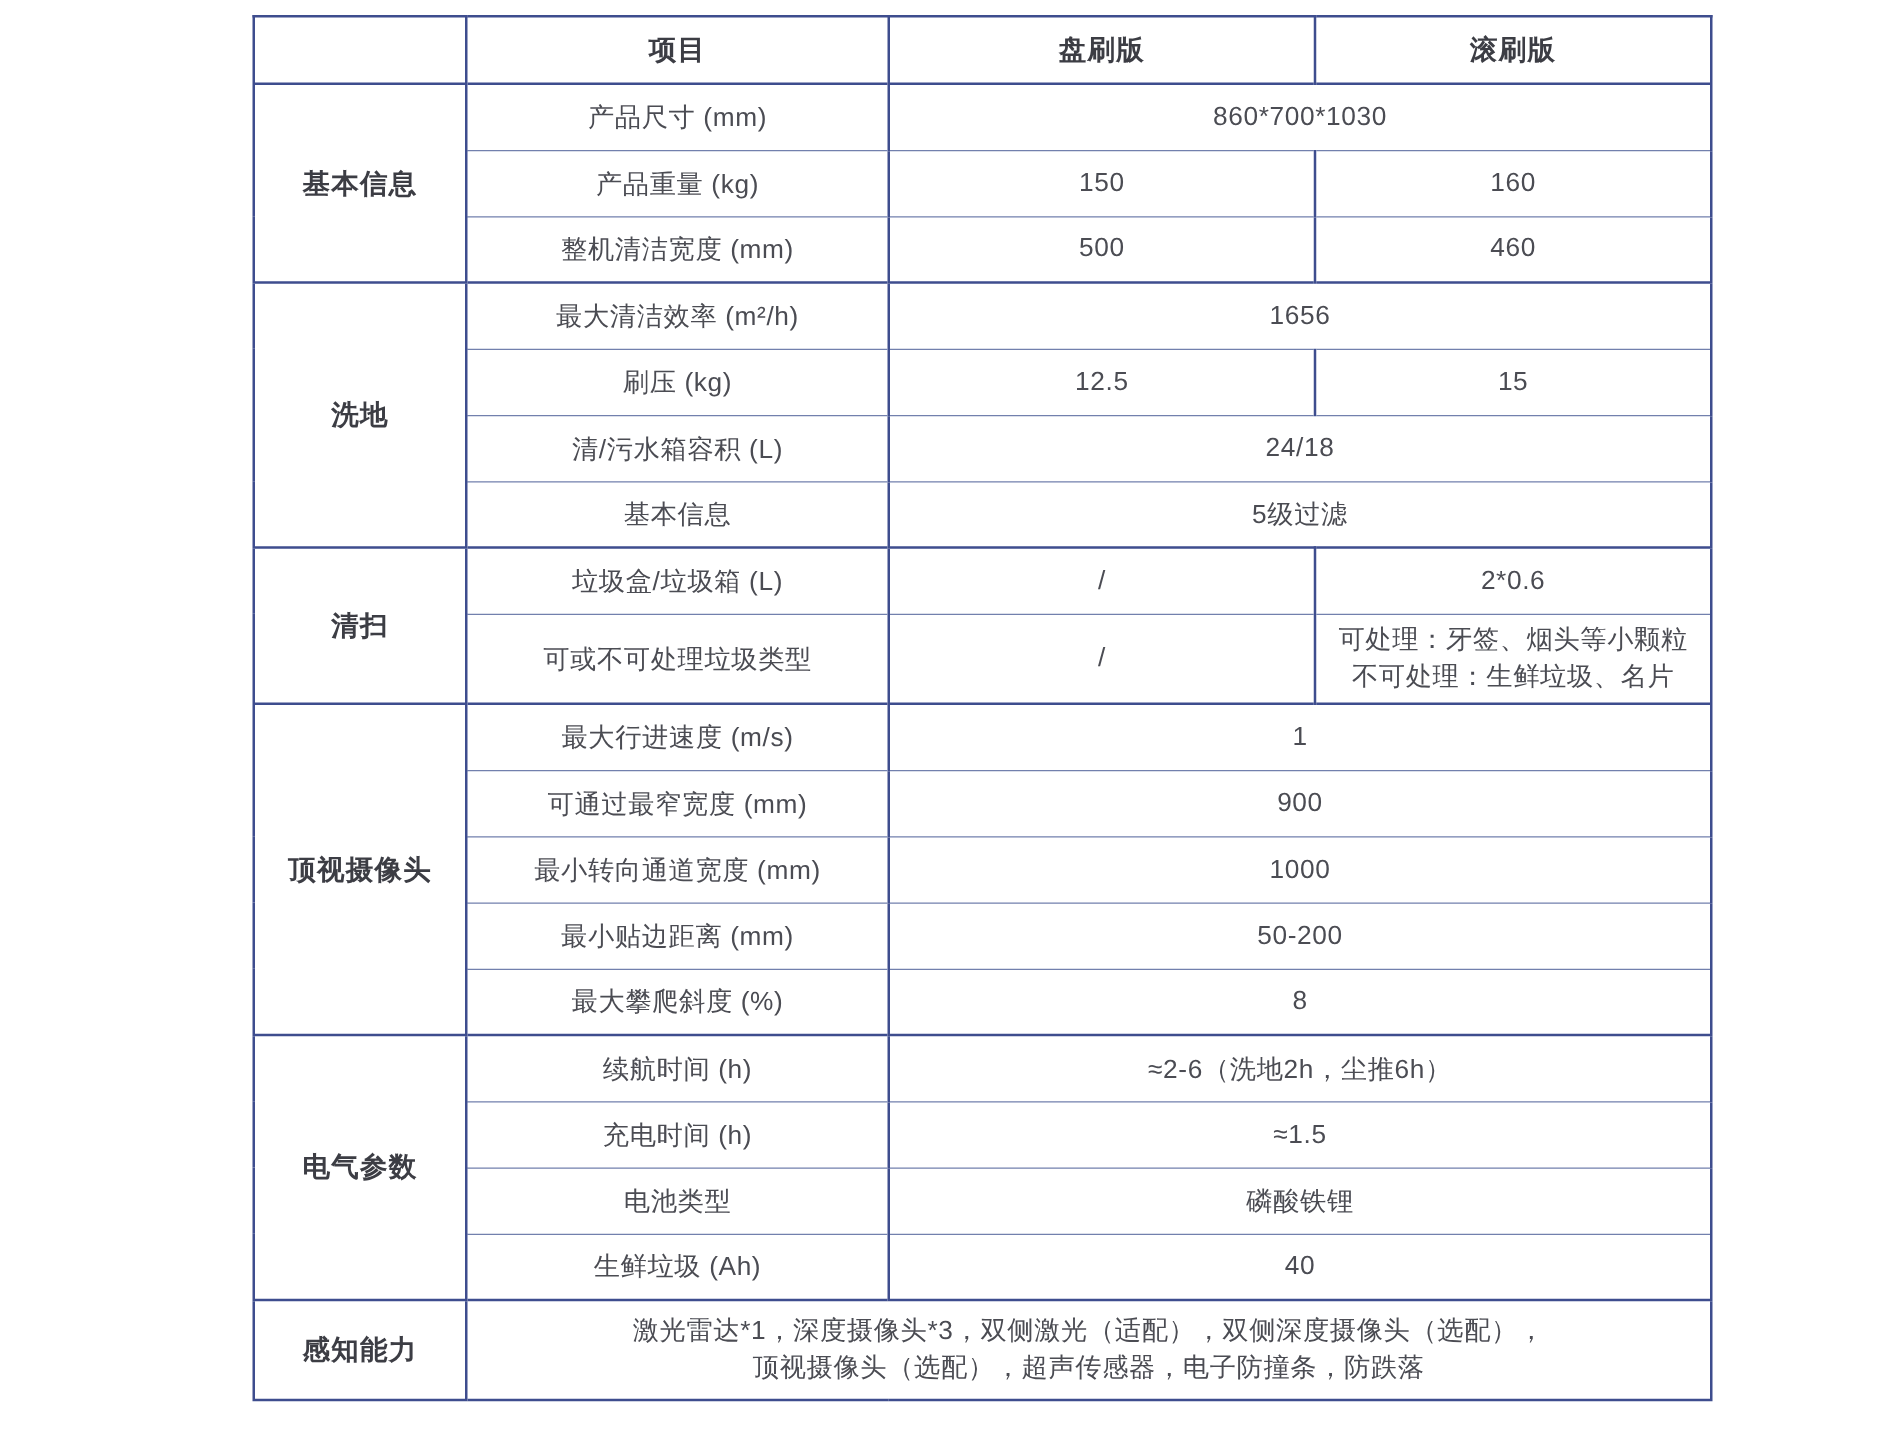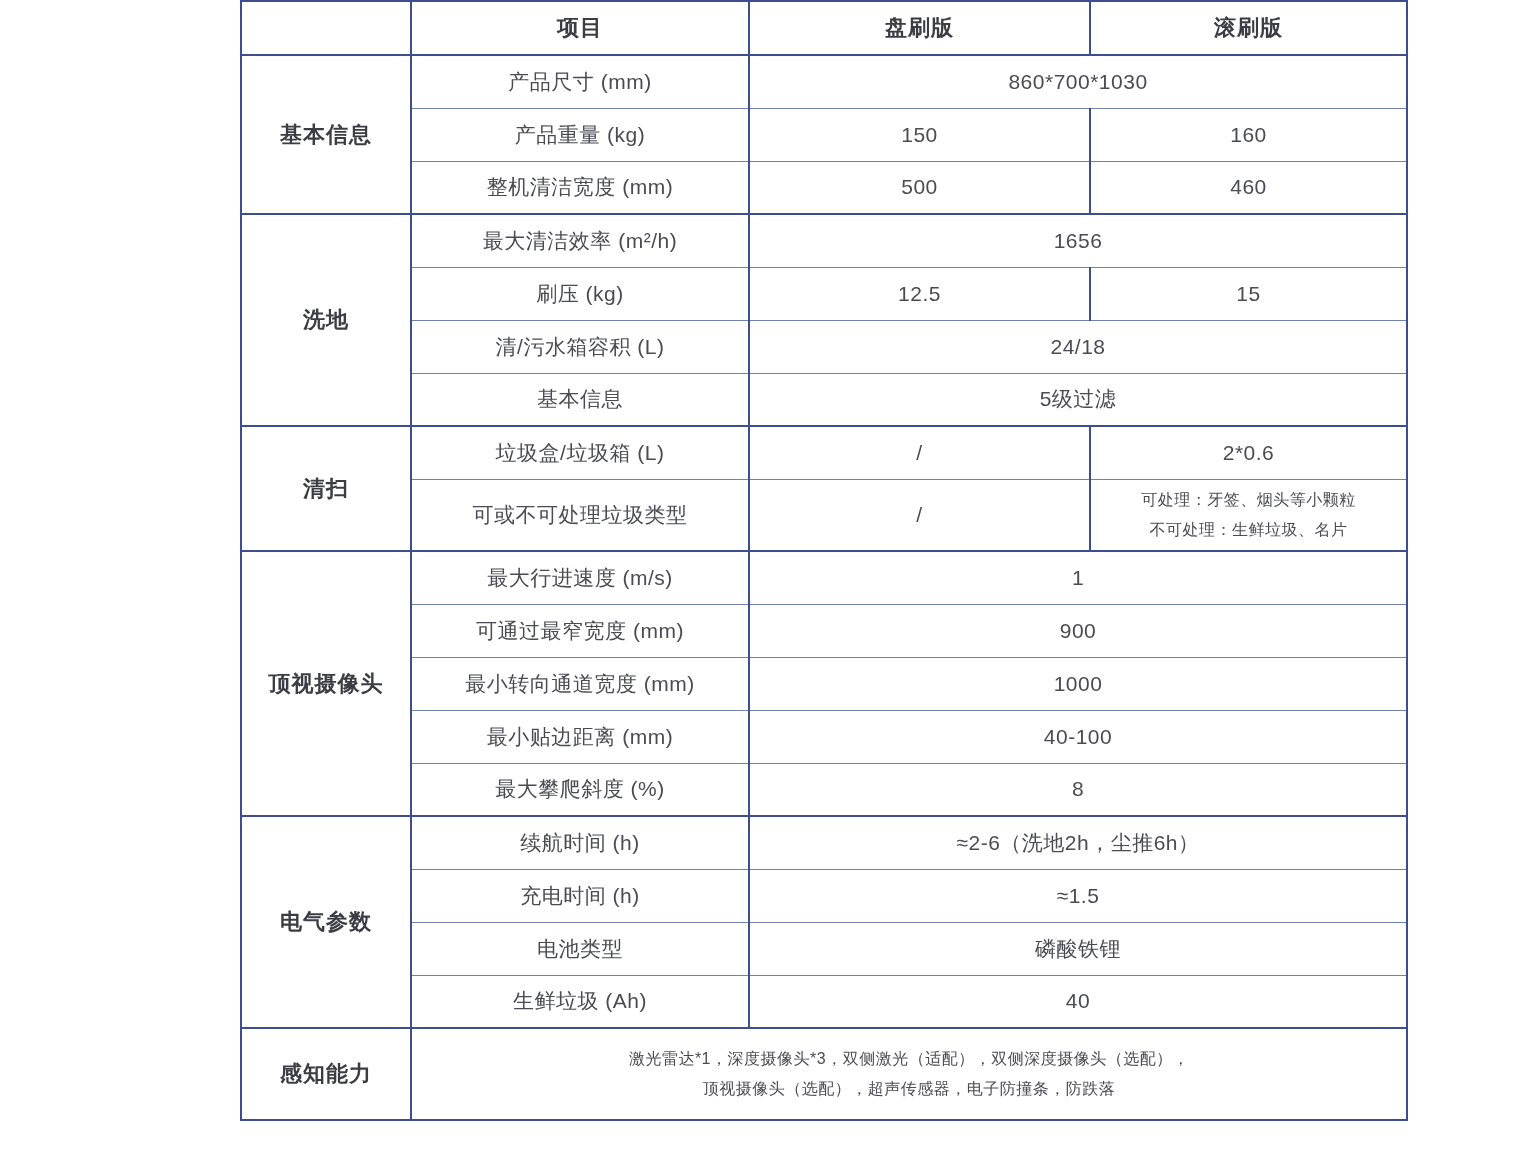--- a/index.html
+++ b/index.html
@@ -6,41 +6,41 @@
     --navy:#3e4d8e;
     --inner:#7280ad;
     --text:#4b4c53;
     --text-bold:#3c3d44;
   }
   html,body{margin:0;padding:0;background:#ffffff;}
   body{
     width:1513px;height:1159px;position:relative;overflow:hidden;
     font-family:"Liberation Sans", sans-serif;
   }
-  .table-wrap{position:absolute;left:202px;top:0;margin-left:38px;}
+  .table-wrap{position:absolute;left:202px;top:12px;}
   table.spec{
     border-collapse:collapse;table-layout:fixed;width:1166px;
     border:2px solid var(--navy);
   }
   table.spec td{
     border-top:1px solid var(--inner);
     border-bottom:1px solid var(--inner);
     border-left:2px solid var(--navy);
     border-right:2px solid var(--navy);
     text-align:center;vertical-align:middle;
     color:var(--text);font-size:21px;
     height:53px;padding:2px 10px;box-sizing:border-box;
     letter-spacing:0.5px;
   }
   table.spec tr.section-start > td{border-top:2px solid var(--navy);}
   table.spec tr.header-row > td{height:54px;}
   table.spec td.hdr, table.spec td.cat{
     font-weight:bold;color:var(--text-bold);font-size:22px;letter-spacing:1px;
   }
-  table.spec td .value-line{line-height:30px;font-size:16px;}
+  table.spec td .value-line{line-height:30px;font-size:21px;}
 </style>
 </head>
 <body>
 
 <div class="table-wrap">
   <table class="spec" id="spec-table">
     <colgroup>
       <col style="width:170px">
       <col style="width:338px">
       <col style="width:341px">
@@ -108,21 +108,21 @@
         <tr>
           <td>可通过最窄宽度 (mm)</td>
           <td colspan="2">900</td>
         </tr>
         <tr>
           <td>最小转向通道宽度 (mm)</td>
           <td colspan="2">1000</td>
         </tr>
         <tr>
           <td>最小贴边距离 (mm)</td>
-          <td colspan="2">40-100</td>
+          <td colspan="2">50-200</td>
         </tr>
         <tr>
           <td>最大攀爬斜度 (%)</td>
           <td colspan="2">8</td>
         </tr>
         <tr class="section-start">
           <td class="cat" rowspan="4">电气参数</td>
           <td>续航时间 (h)</td>
           <td colspan="2">≈2-6（洗地2h，尘推6h）</td>
         </tr>
@@ -131,21 +131,21 @@
           <td colspan="2">≈1.5</td>
         </tr>
         <tr>
           <td>电池类型</td>
           <td colspan="2">磷酸铁锂</td>
         </tr>
         <tr>
           <td>生鲜垃圾 (Ah)</td>
           <td colspan="2">40</td>
         </tr>
-        <tr class="section-start" style="height: 92px;">
+        <tr class="section-start" style="height: 80px;">
           <td class="cat">感知能力</td>
           <td colspan="3">
             <div class="value-line">激光雷达*1，深度摄像头*3，双侧激光（适配），双侧深度摄像头（选配），</div>
             <div class="value-line">顶视摄像头（选配），超声传感器，电子防撞条，防跌落</div>
           </td>
         </tr>
       </tbody>
   </table>
 </div>
 

